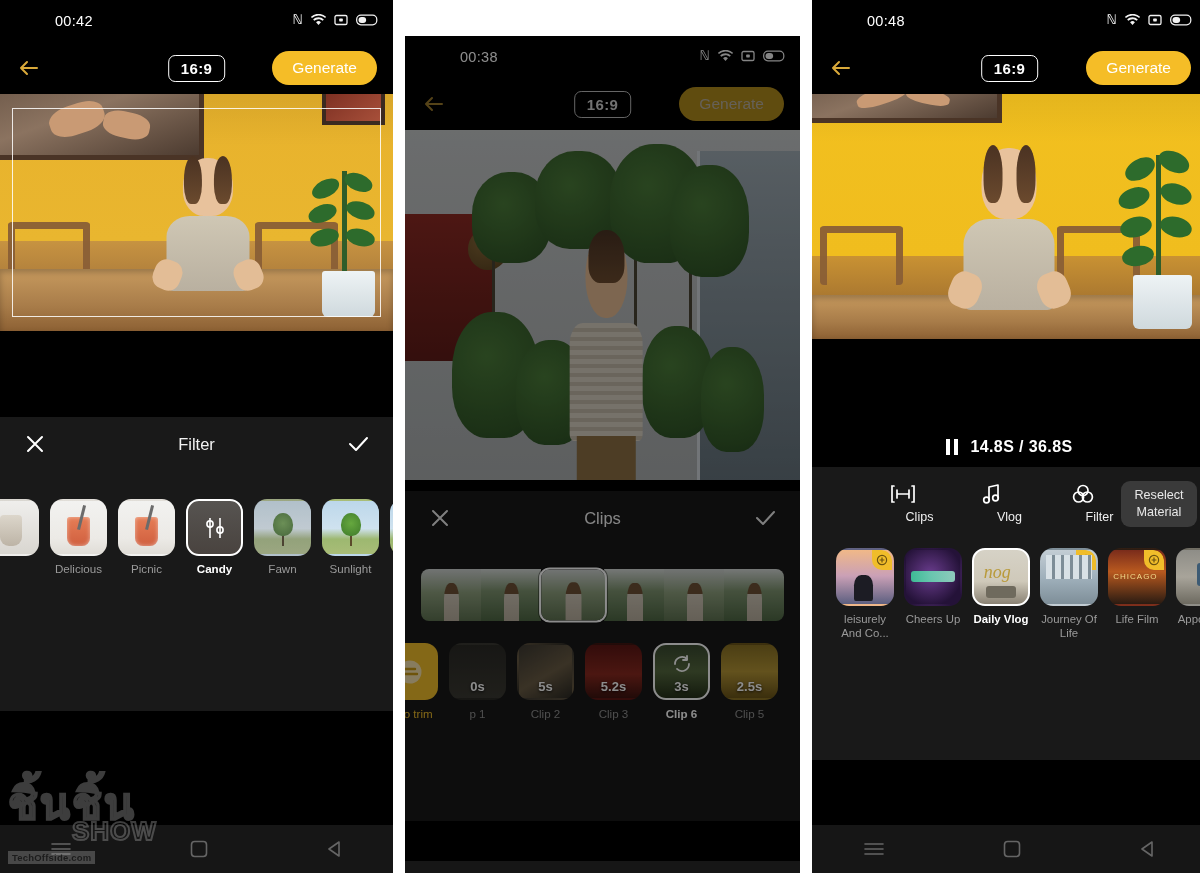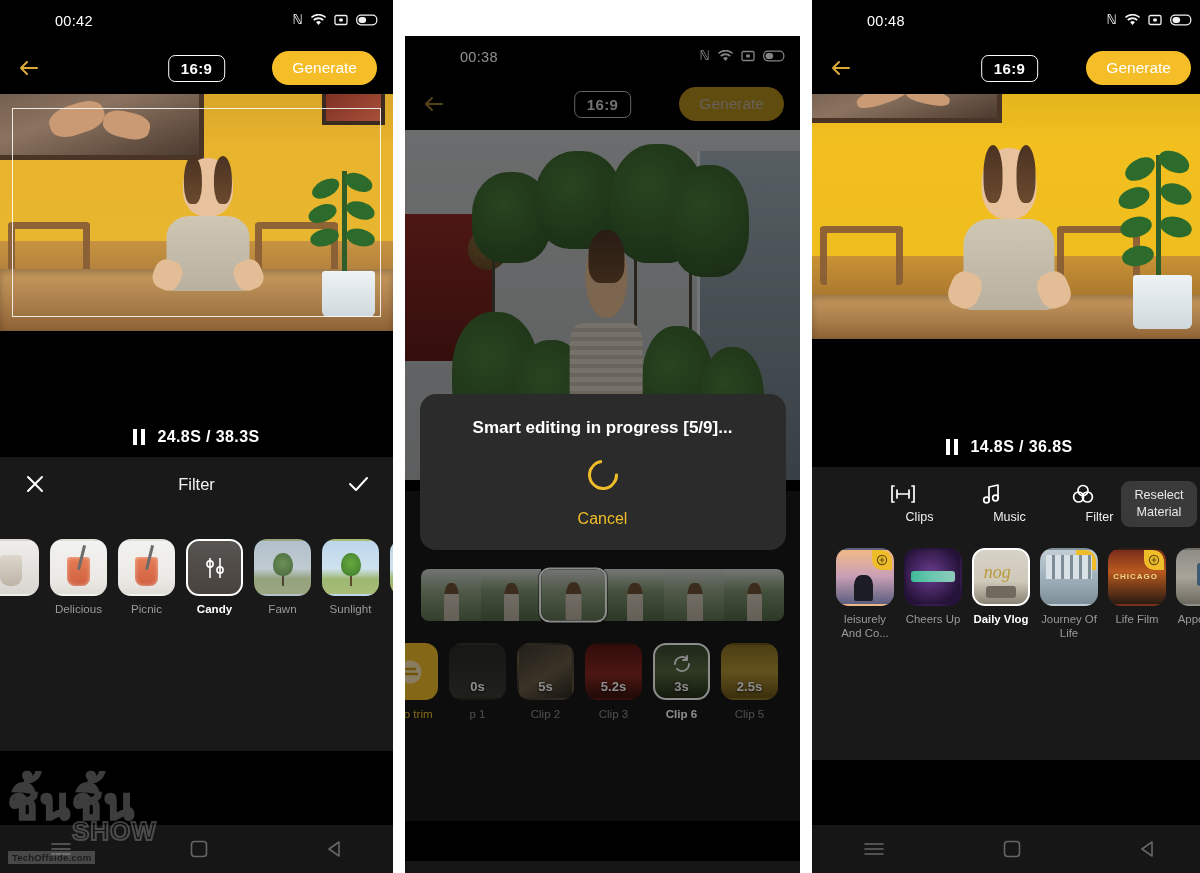--- a/index.html
+++ b/index.html
@@ -319,21 +319,21 @@
     background:#1c1c24; border-radius: 40% 40% 10% 10%; }
   .tp-c { background: linear-gradient(to bottom,#d6d2c6 0%,#cfc9ba 58%,#8a8274 100%); }
   .tp-c .scribble { position:absolute; left:18%; top:22%; font-size:18px; color:#b99a3a;
     font-family:"Liberation Serif", serif; font-style: italic; }
   .tp-c::after { content:""; position:absolute; left:22%; bottom:12%; width:56%; height:22%;
     background:#6f6a5d; border-radius:3px; }
   .tp-d { background: linear-gradient(to bottom,#c3cdd4 0%,#9fb0bb 52%,#7e8e98 100%); }
   .tp-d::after { content:""; position:absolute; left:8%; top:10%; width:84%; height:44%;
     background: repeating-linear-gradient(90deg,#d8e1e6 0 6px,#7d8d97 6px 9px); }
   .tp-e { background: linear-gradient(to bottom,#7a2c1b 0%,#b8591f 40%,#2a1b12 100%); }
-  .tp-e .cw { position:absolute; left:6%; top:40%; font-size:8px; color:#f2d98a; font-weight:700; letter-spacing:1px;text-align:center;}
+  .tp-e .cw { position:absolute; left:6%; top:40%; font-size:8px; color:#f2d98a; font-weight:400; letter-spacing:1px;text-align:center;}
   .tp-f { background: linear-gradient(to bottom,#8e8d87 0%,#a8a49a 50%,#6d6a60 100%); }
   .tp-f::after { content:""; position:absolute; left:36%; top:24%; width:26%; height:42%;
     background:#3d5b74; border-radius:3px; }
 
   
   .navbar {
     position: absolute; left: 0; bottom: 0; width: 100%; height: 48px;
     background: #161616; display: flex; align-items: center; justify-content: center; gap: 118px;
   }
   .nav-ico { opacity: .6; cursor: pointer; }
@@ -447,27 +447,20 @@
             <span class="leaf" style="left:8%; top:42%; transform:rotate(-14deg);"></span>
             <span class="leaf" style="left:50%; top:42%; transform:rotate(14deg);"></span>
             <div class="pot"></div>
           </div>
         </div>
         <div class="cropframe"></div>
       </div>
       <div style="height:86px;background:#000;"></div>
     </div>
 
-    <div class="playbar">
-      <span class="pause-ico">
-          <i></i>
-          <i></i>
-        </span>
-      <span>24.8S / 38.3S</span>
-    </div>
 
     <div class="sheet" style="height:294px;">
       <div class="sheet-head">
         <span class="x-ico">
           <svg width="22" height="22" viewBox="0 0 22 22">
               <path d="M4 4l14 14M18 4L4 18" stroke="#fff" stroke-width="2" stroke-linecap="round"></path>
             </svg>
         </span>
         <span class="sheet-title">Filter</span>
         <span class="check-ico">
@@ -713,25 +706,20 @@
         <div class="clip-item">
           <div class="clip-thumb ct-e">
             <span class="dur">2.5s</span>
           </div>
           <div class="clip-label">Clip 5</div>
         </div>
       </div>
     </div>
 
     <div class="dim-overlay"></div>
-    <div class="dialog">
-      <div class="dlg-title">Smart editing in progress [5/9]...</div>
-      <div class="spinner"></div>
-      <div class="dlg-cancel">Cancel</div>
-    </div>
 
     <div class="navbar" style="z-index:50">
       <span class="nav-ico">
         <svg width="22" height="16" viewBox="0 0 22 16">
             <path d="M2 3h18M2 8h18M2 13h18" stroke="#9a9a9a" stroke-width="1.6" stroke-linecap="round"></path>
           </svg>
       </span>
       <span class="nav-ico">
         <svg width="18" height="18" viewBox="0 0 18 18">
             <rect x="1.5" y="1.5" width="15" height="15" rx="3.2" fill="none" stroke="#9a9a9a" stroke-width="1.6"></rect>
@@ -837,21 +825,21 @@
             <path d="M7 11h12M7 7v8M19 7v8" stroke="#fff" stroke-width="1.7" fill="none" stroke-linecap="round"></path>
           </svg>
           <div class="tool-label">Clips</div>
         </div>
         <div class="tool">
           <svg width="24" height="22" viewBox="0 0 24 22">
             <path d="M9 17V4l9-2v13" stroke="#fff" stroke-width="1.7" fill="none" stroke-linecap="round" stroke-linejoin="round"></path>
             <circle cx="6.5" cy="17" r="2.8" fill="none" stroke="#fff" stroke-width="1.7"></circle>
             <circle cx="15.5" cy="15" r="2.8" fill="none" stroke="#fff" stroke-width="1.7"></circle>
           </svg>
-          <div class="tool-label">Music</div>
+          <div class="tool-label">Vlog</div>
         </div>
         <div class="tool">
           <svg width="26" height="22" viewBox="0 0 26 22">
             <circle cx="13" cy="7.5" r="5" fill="none" stroke="#fff" stroke-width="1.7"></circle>
             <circle cx="8.6" cy="14" r="5" fill="none" stroke="#fff" stroke-width="1.7"></circle>
             <circle cx="17.4" cy="14" r="5" fill="none" stroke="#fff" stroke-width="1.7"></circle>
           </svg>
           <div class="tool-label">Filter</div>
         </div>
         <div class="reselect">Reselect Material</div>

